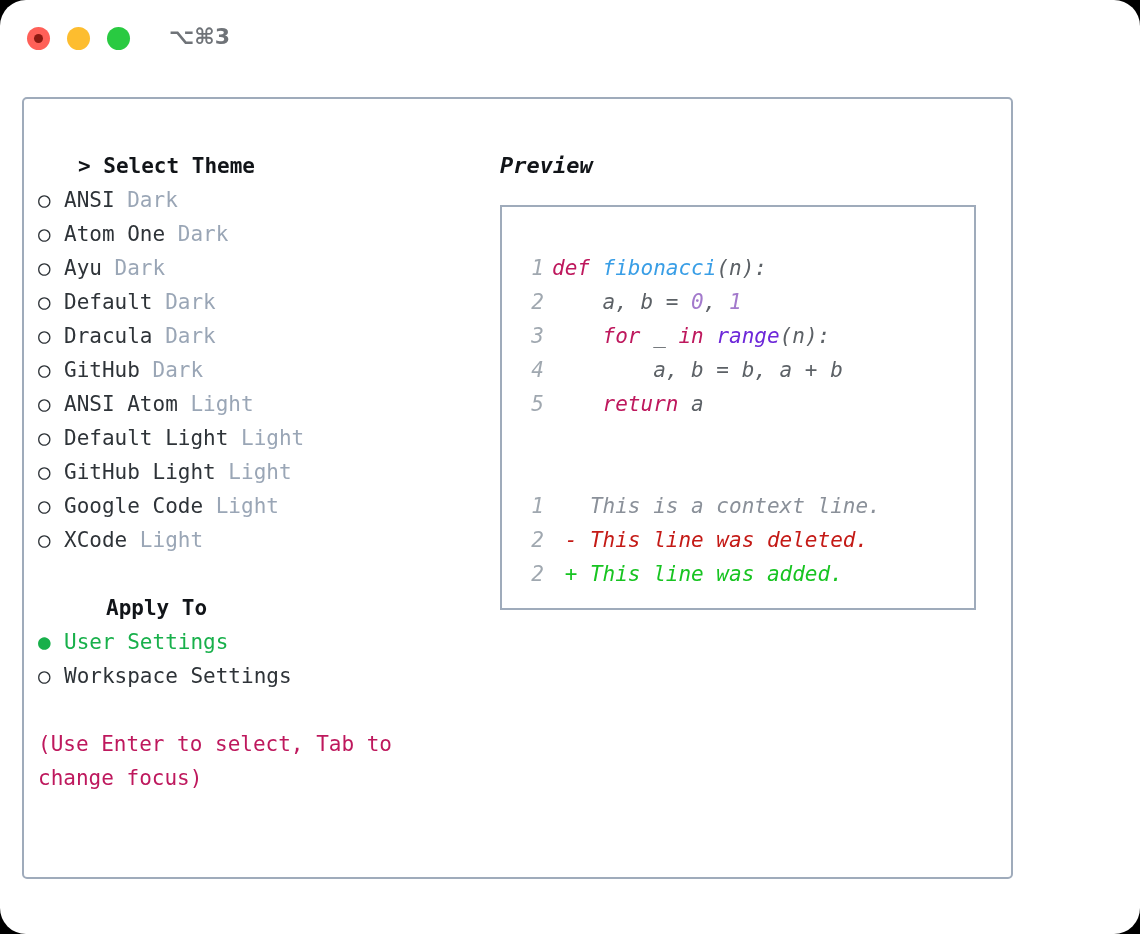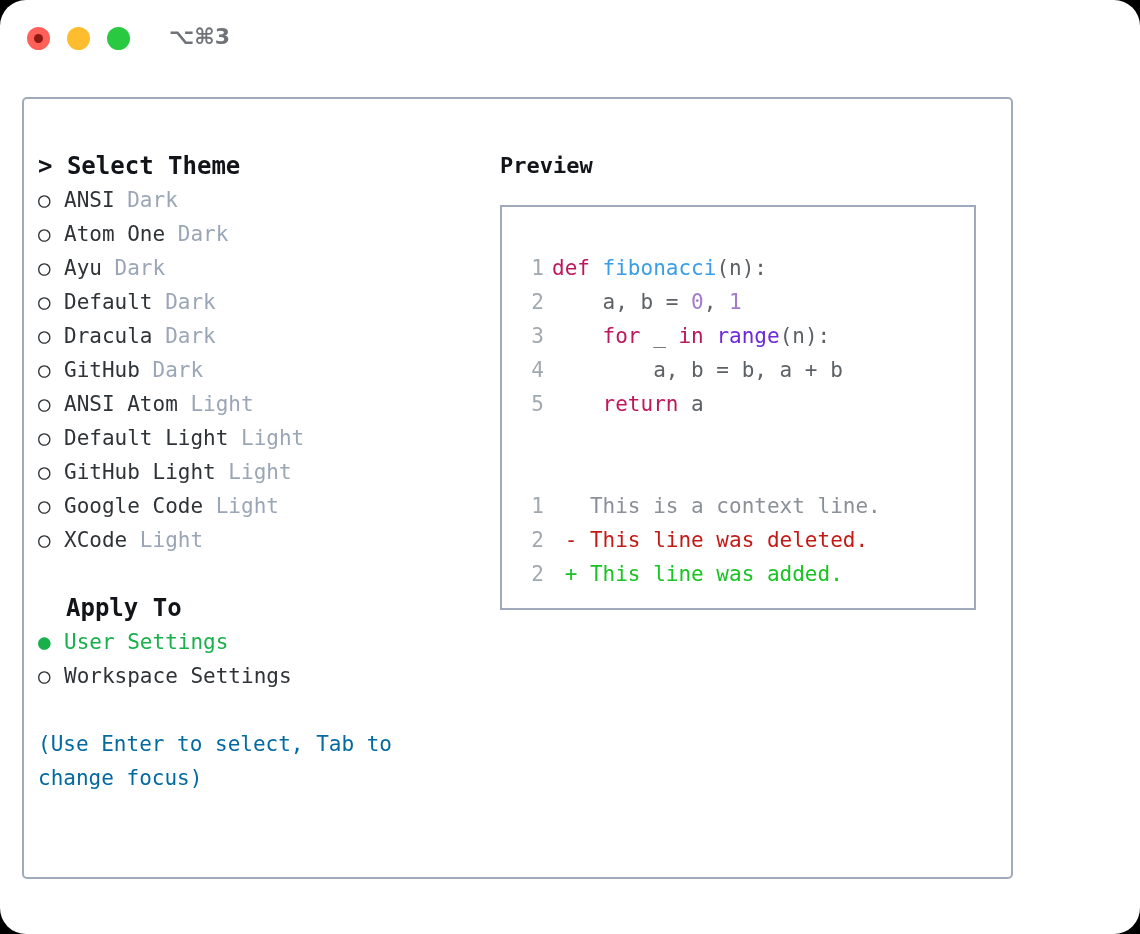--- a/index.html
+++ b/index.html
@@ -78,28 +78,30 @@
     position: absolute;
     left: 14px;
     top: 50px;
     width: 440px;
   }
   .right-col {
     position: absolute;
     left: 476px;
     top: 50px;
     width: 500px;
+    font-style: italic;
   }
 
   .section-title {
-    font-size: 24px;
+    font-size: 21px;
     font-weight: bold;
     color: #111418;
     line-height: 34px;
     white-space: pre;
+    margin-left: 40px;
   }
   .section-title.indent { padding-left: 28px; }
 
   .opt-row {
     font-size: 21px;
     line-height: 34px;
     color: #2e3338;
     white-space: pre;
   }
   .bullet {
@@ -113,21 +115,21 @@
   .opt-kind {
     color: #9aa6b6;
   }
 
   .spacer-block { height: 34px; }
 
   .hint {
     margin-top: 34px;
     font-size: 21px;
     line-height: 34px;
-    color: #0369a1;
+    color: #be185d;
     width: 404px;
     word-spacing: 0;
   }
 
   
   .preview-title {
     font-size: 22px;
     font-weight: bold;
     color: #111418;
     line-height: 34px;

